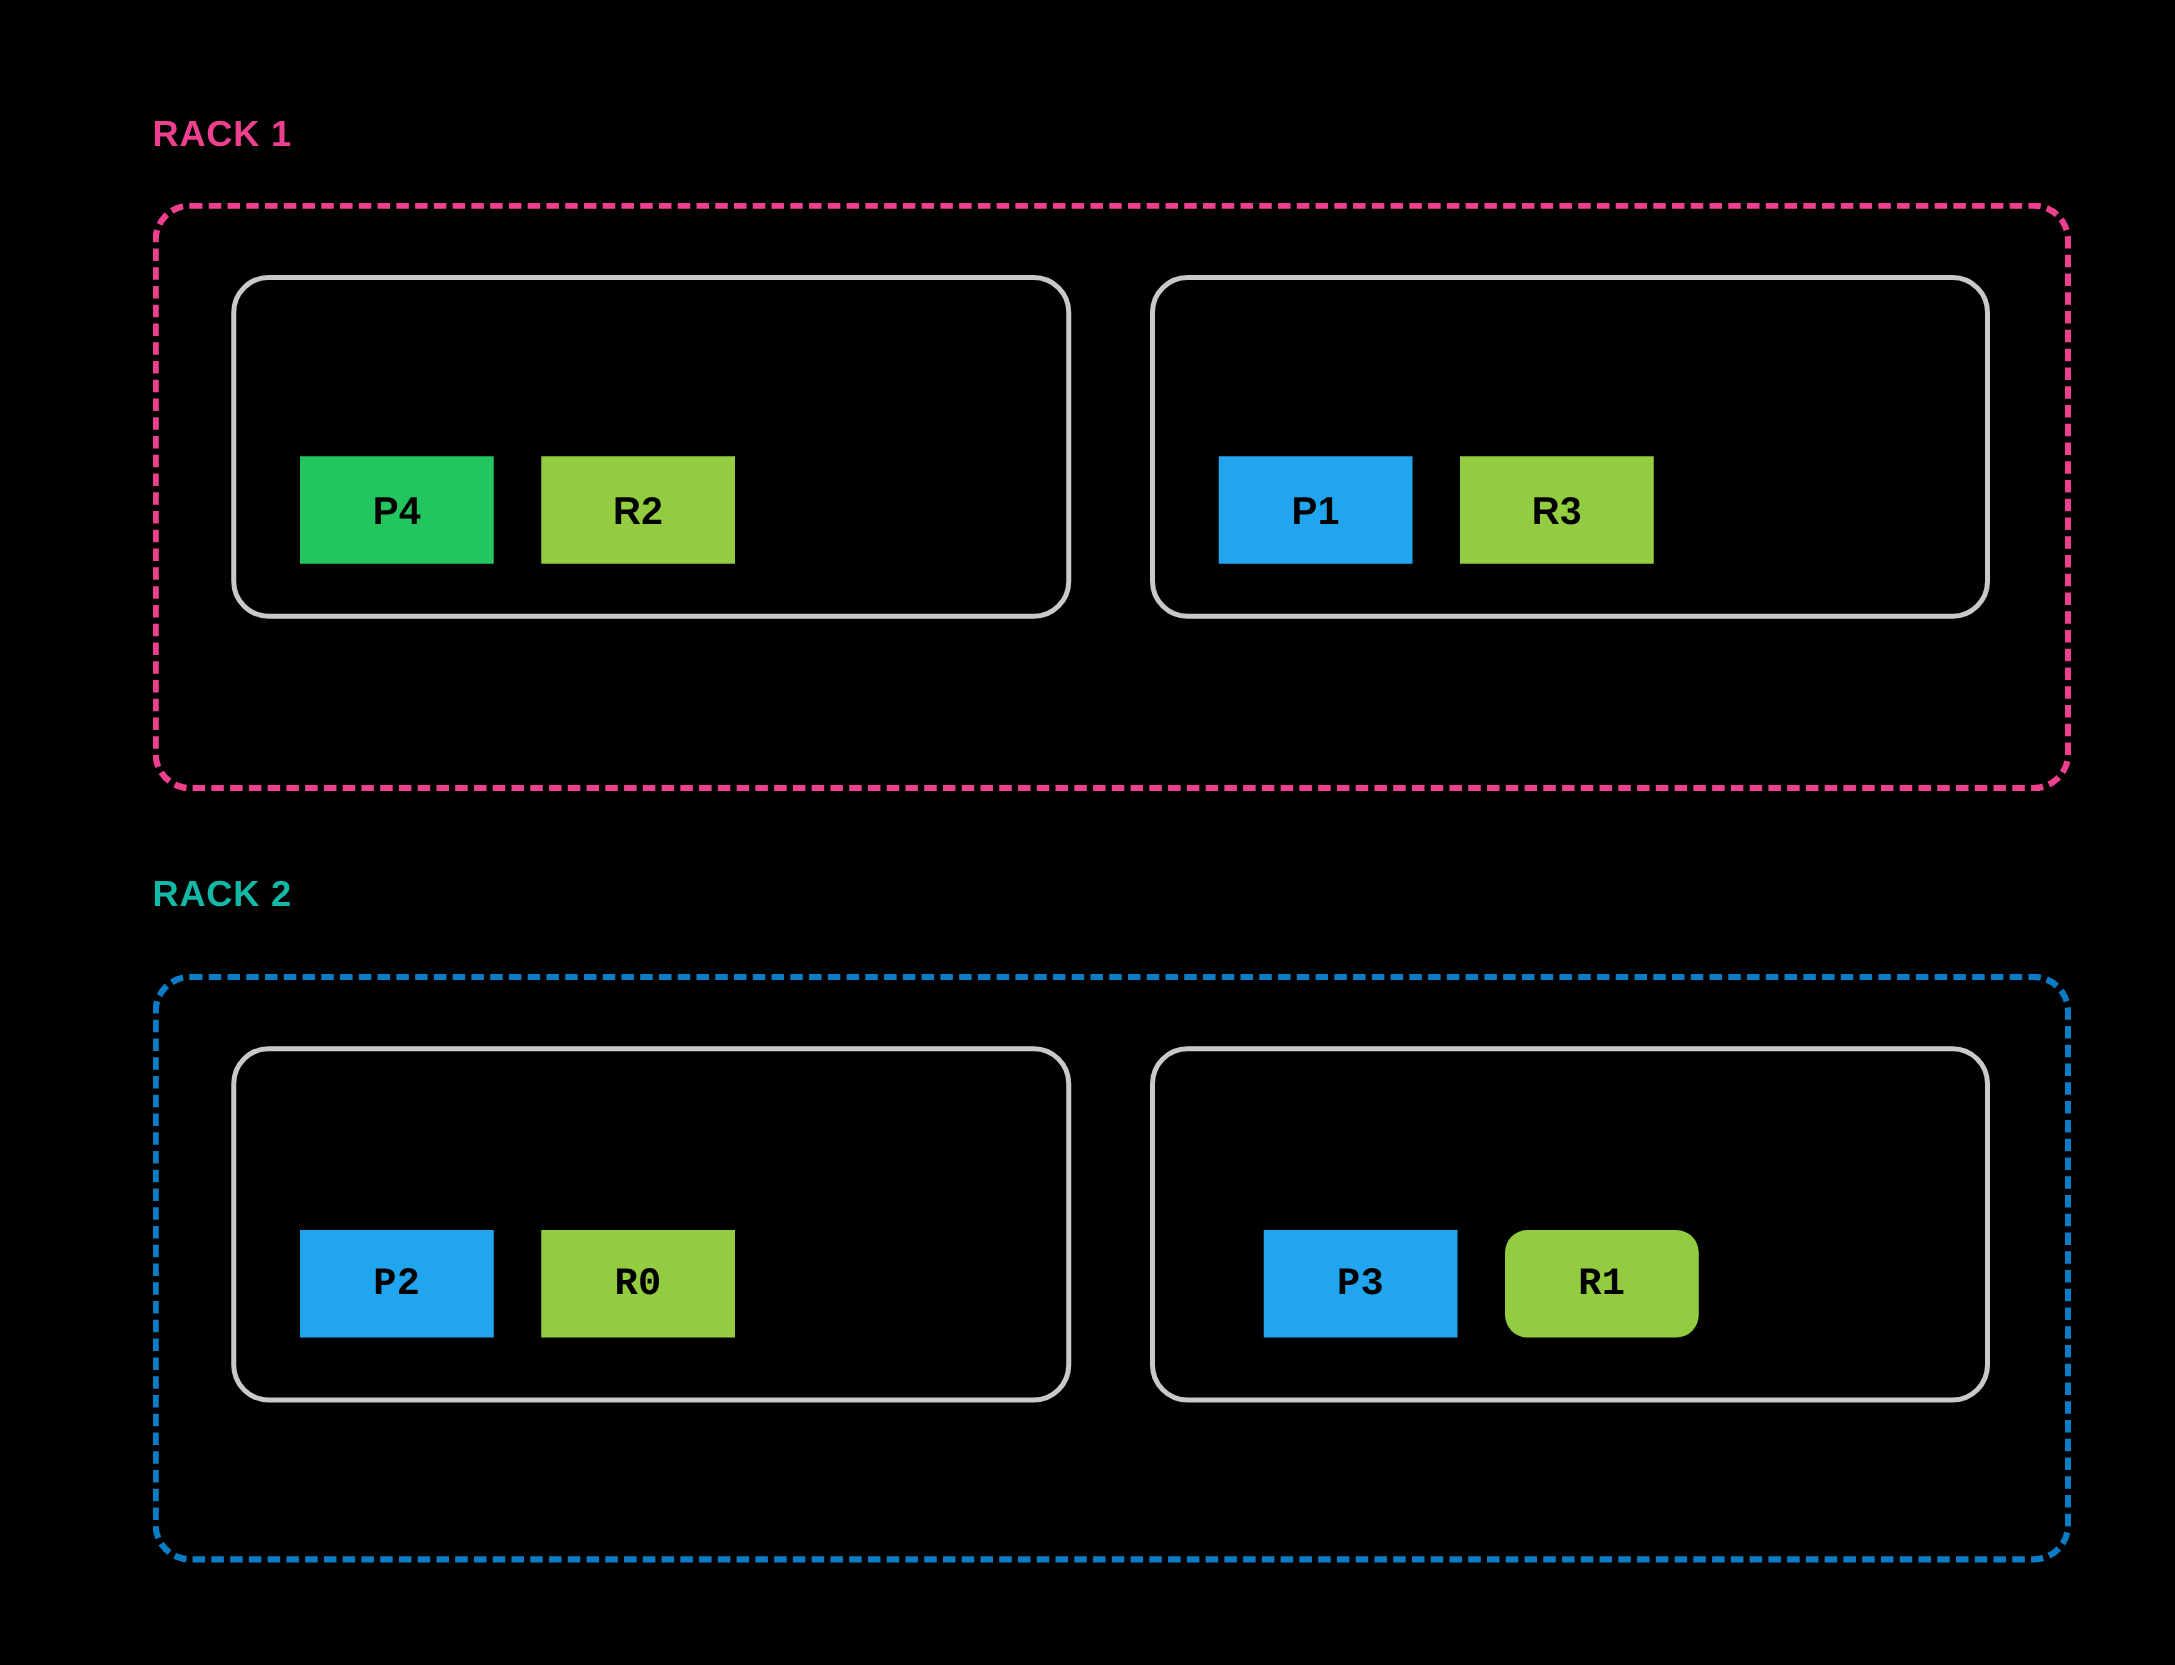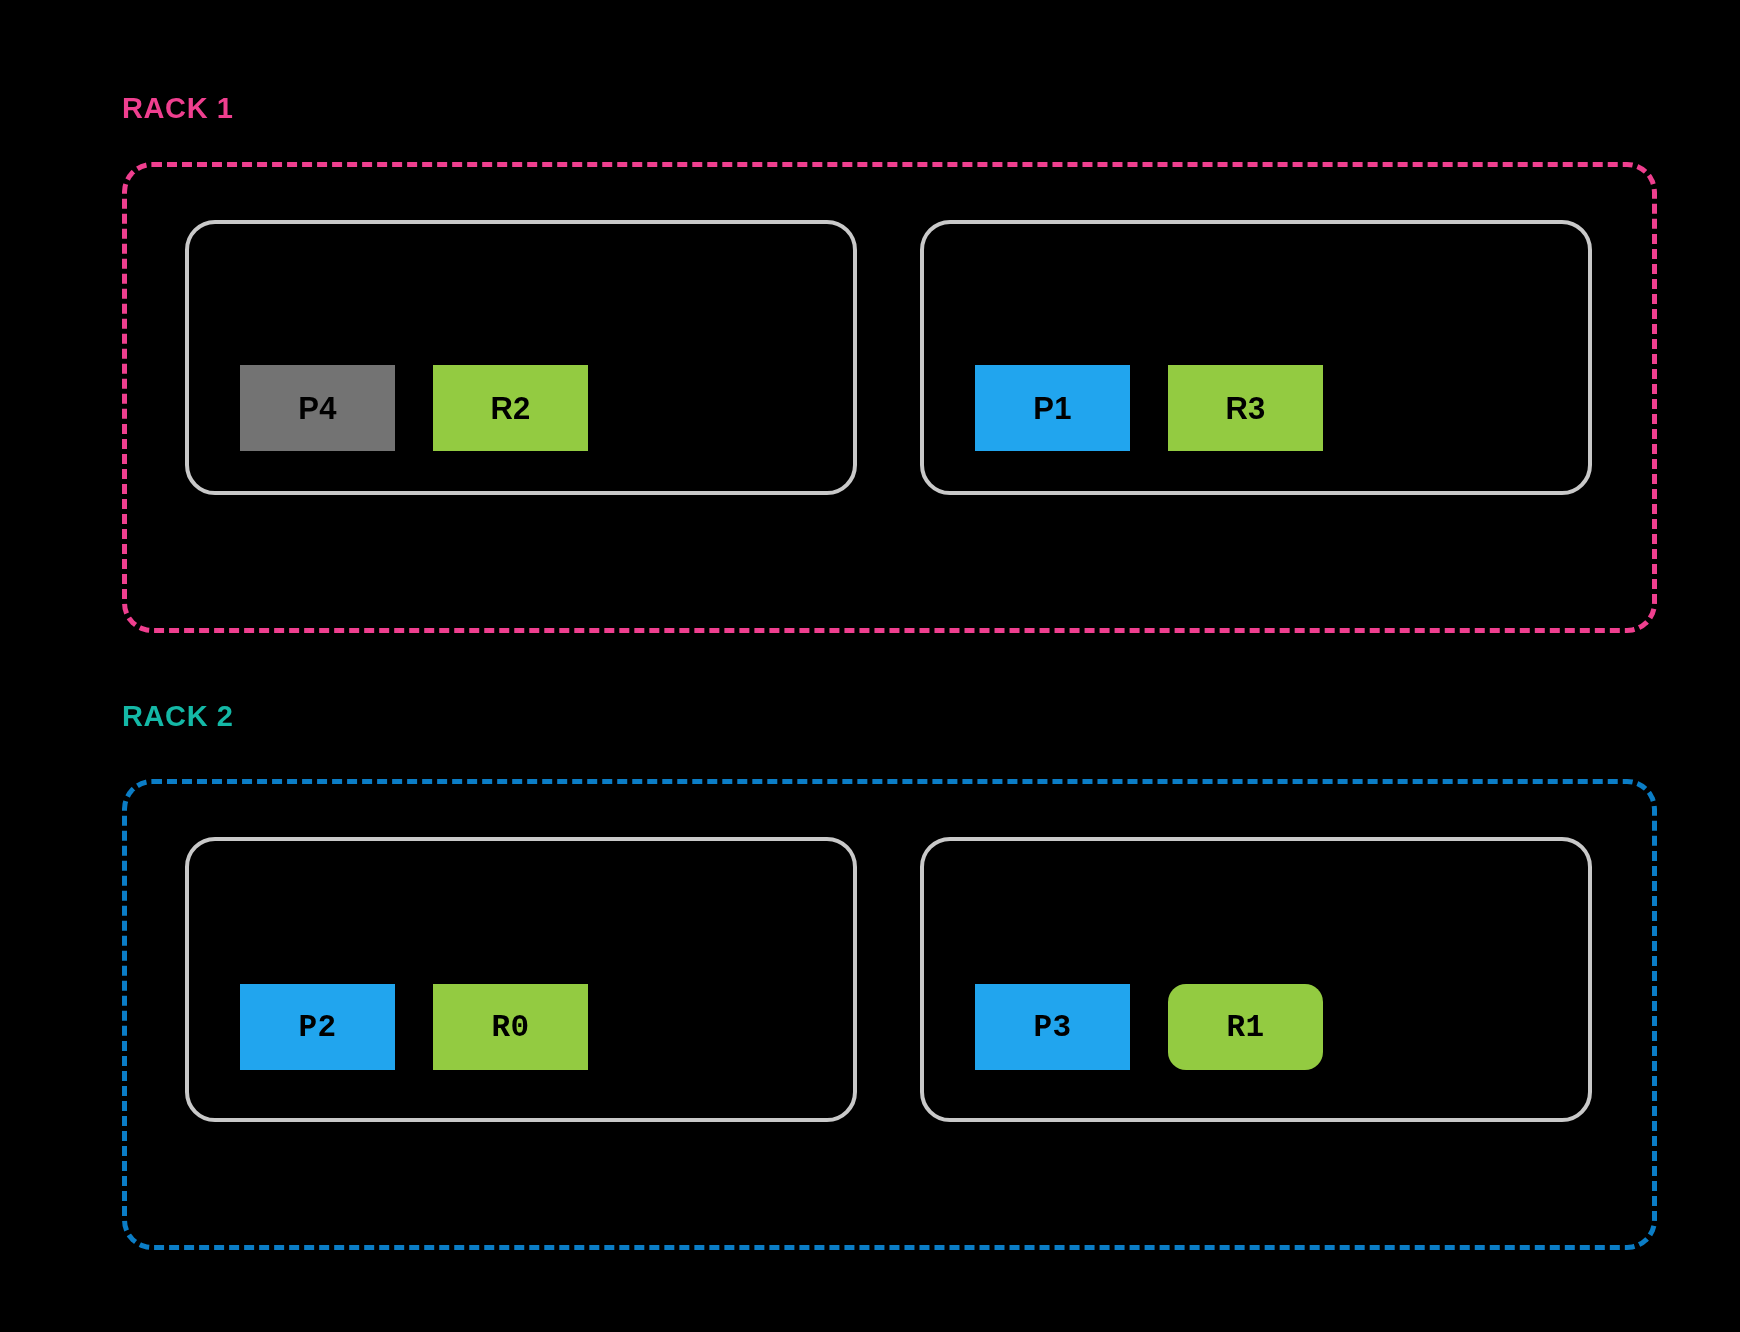--- a/index.html
+++ b/index.html
@@ -80,21 +80,21 @@
 
 <div id="canvas">
 
   <div class="rack-label" style="left:122px; top:78px; color:#ef3f8f;">RACK 1</div>
 
   <div class="rack-box" style="left:122px; top:162px; width:1535px; height:471px; border-color:#ef3f8f;">
 
     <div class="node-box" style="left:58px; top:53px; width:672px; height:275px;"></div>
 
     <div class="chip-row" style="left:113px; top:198px;">
-      <div class="chip" style="background:#737373;">P4</div>
+      <div class="chip" style="background:#22c55e;">P4</div>
       <div class="chip" style="background:#93cb41;">R2</div>
     </div>
 
     <div class="node-box" style="left:793px; top:53px; width:672px; height:275px;"></div>
 
     <div class="chip-row" style="left:848px; top:198px;">
       <div class="chip" style="background:#21a5ee;">P1</div>
       <div class="chip" style="background:#93cb41;">R3</div>
     </div>
   </div>
@@ -105,19 +105,19 @@
 
     <div class="node-box" style="left:58px; top:53px; width:672px; height:285px;"></div>
 
     <div class="chip-row" style="left:113px; top:200px;">
       <div class="chip" style="background:#21a5ee;">P2</div>
       <div class="chip" style="background:#93cb41;">R0</div>
     </div>
 
     <div class="node-box" style="left:793px; top:53px; width:672px; height:285px;"></div>
 
-    <div class="chip-row" style="left:848px; top:200px;">
+    <div class="chip-row" style="left:884px; top:200px;">
       <div class="chip" style="background:#21a5ee;">P3</div>
       <div class="chip" style="background:#93cb41;border-radius:18px;">R1</div>
     </div>
   </div>
 
 </div>
 
 </body></html>

